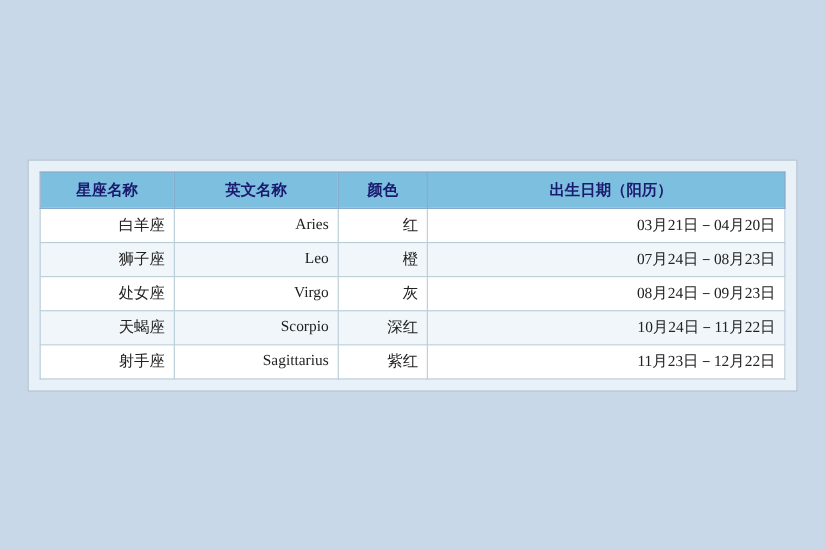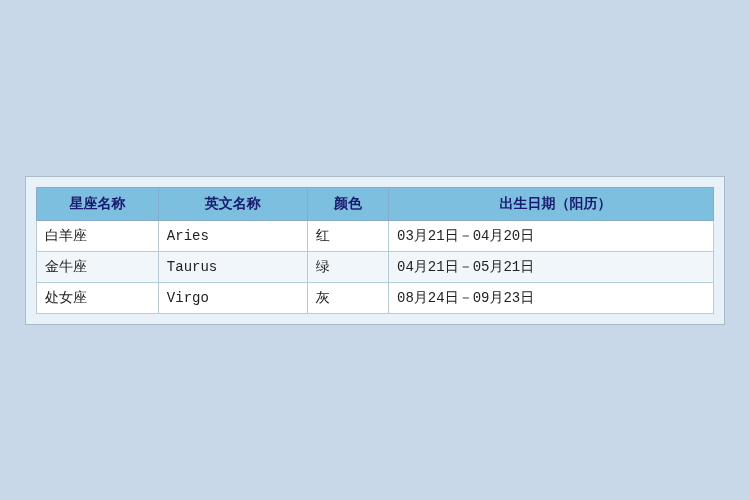--- a/index.html
+++ b/index.html
@@ -15,35 +15,34 @@
     }
     .container {
       background: #e8f0f8;
       border: 1px solid #aabbc8;
       padding: 10px;
       width: 700px;
     }
     table {
       width: 100%;
       border-collapse: collapse;
-      font-family: Liberation Mono, monospace;
     }
     th {
       background: #7dbfdf;
       color: #1a1a6e;
       font-weight: bold;
       padding: 7px 6px;
       border: 1px solid #88aacc;
       text-align: center;
     }
     td {
       background: #ffffff;
       padding: 6px 8px;
       border: 1px solid #b8ccd8;
-      text-align: left;
+      text-align: right;
       color: #222;
     }
     tr:nth-child(even) td {
       background: #f0f6fa;
     }
     .col-chinese { width: 18%; }
     .col-english { width: 22%; }
     .col-color   { width: 12%; }
     .col-date    { width: 48%; padding-left: 15px; }
   </style>
@@ -61,26 +60,38 @@
       </tr>
     </thead>
     <tbody id="table-body">
     <tr>
           <td>白羊座</td>
           <td>Aries</td>
           <td>红</td>
           <td>03月21日－04月20日</td>
         </tr>
         <tr>
-          <td>金牛座</td>
-          <td>Taurus</td>
-          <td>绿</td>
-          <td>04月21日－05月21日</td>
+          <td>狮子座</td>
+          <td>Leo</td>
+          <td>橙</td>
+          <td>07月24日－08月23日</td>
         </tr>
         <tr>
           <td>处女座</td>
           <td>Virgo</td>
           <td>灰</td>
           <td>08月24日－09月23日</td>
         </tr>
+        <tr>
+          <td>天蝎座</td>
+          <td>Scorpio</td>
+          <td>深红</td>
+          <td>10月24日－11月22日</td>
+        </tr>
+        <tr>
+          <td>射手座</td>
+          <td>Sagittarius</td>
+          <td>紫红</td>
+          <td>11月23日－12月22日</td>
+        </tr>
       </tbody>
   </table>
 </div>
 
 </body></html>

